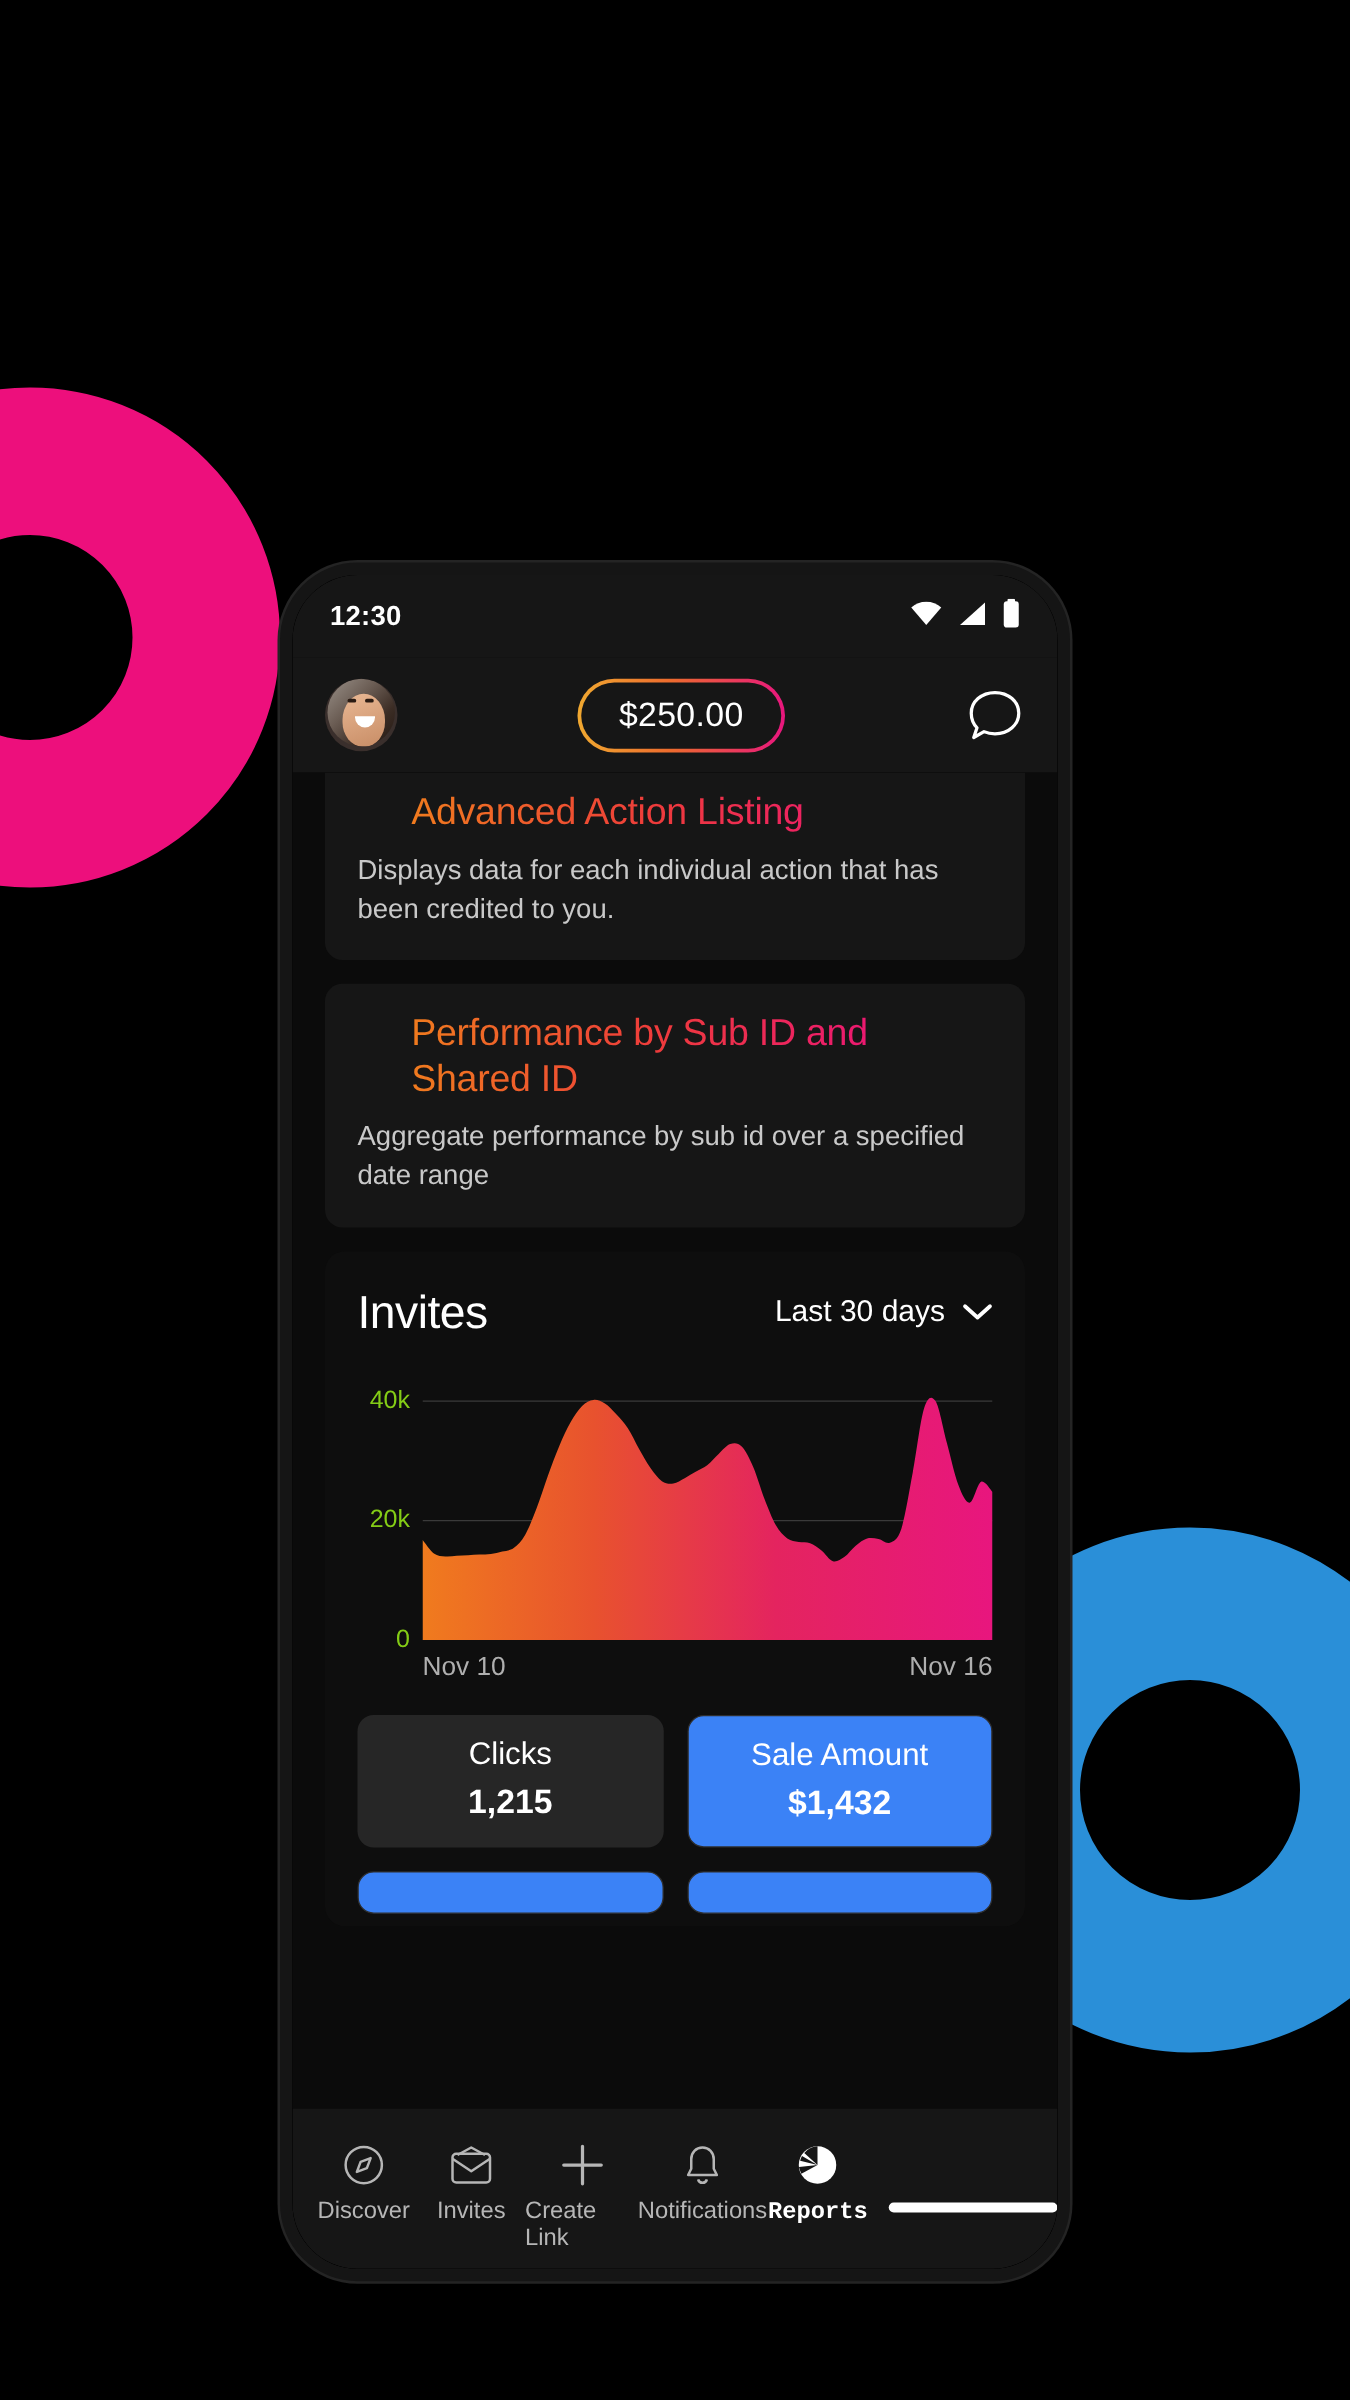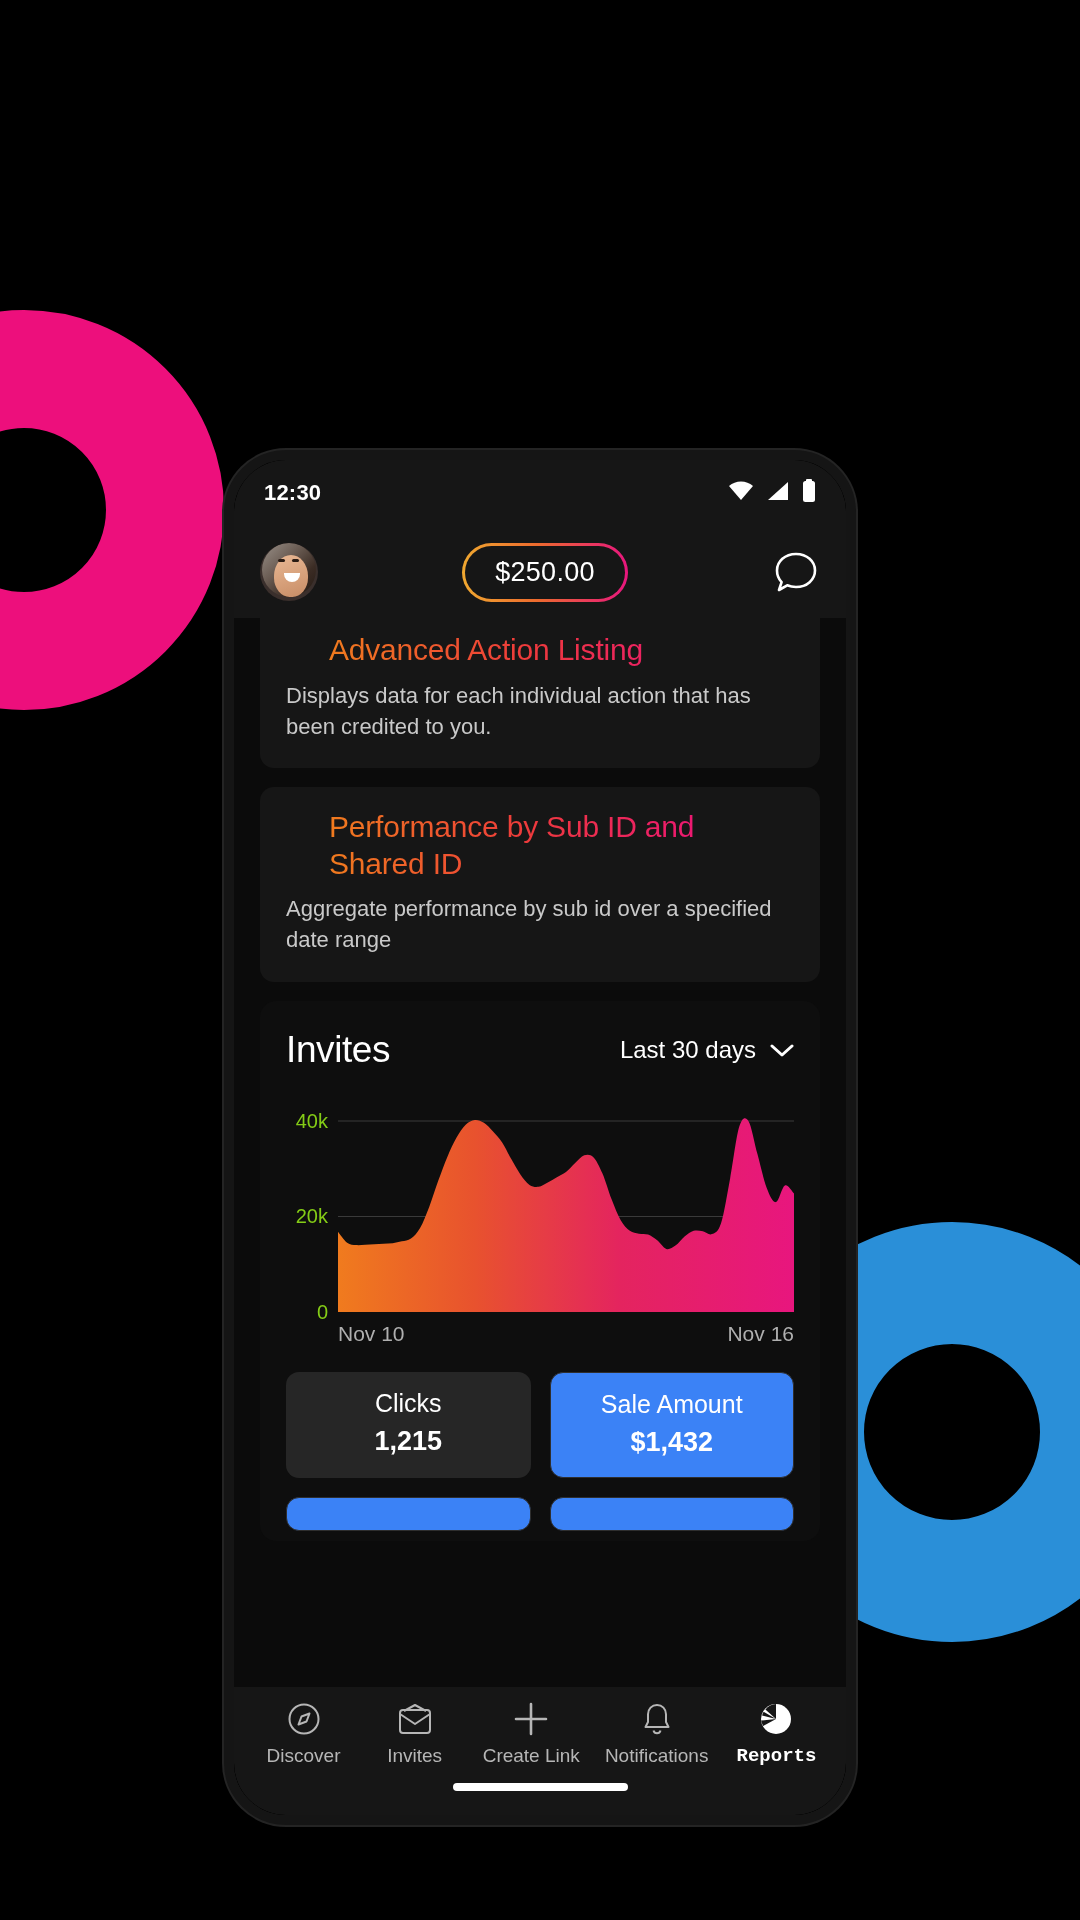--- a/index.html
+++ b/index.html
@@ -110,21 +110,21 @@
   .stat.filled{ background:#262626; }
   .stat.outlined{ background:#3b82f6; border:1px solid #2E2E2E; }
   .stat-label{ color:#fff; font-size:25px; margin-bottom:8px; }
   .stat-value{ color:#fff; font-size:27px; font-weight:700; }
   .stat.ghost{ height:34px; padding:0; overflow:hidden; }
 
   
   #bottomnav{
     position:absolute; left:0; right:0; bottom:0; height:128px;
     background:#161616; border-radius:0 0 52px 52px;
-    display:flex; flex-direction:column; align-items:center;
+    display:flex; flex-direction:row; align-items:center;
     padding-top:14px;
   }
   #navitems{ width:100%; display:flex; align-items:flex-start; justify-content:space-around; padding:0 14px; }
   .navitem{ display:flex; flex-direction:column; align-items:center; gap:8px; min-width:86px; }
   .navicon{ height:36px; display:flex; align-items:center; justify-content:center; }
   .navlabel{ font-size:19px; color:#B6B6B6; }
   .navitem.active .navlabel{ color:#fff; font-weight:700;font-family:Liberation Mono, monospace; }
   #homebar{ width:175px; height:8px; border-radius:5px; background:#fff; margin-top:16px; }
 </style>
 </head>

